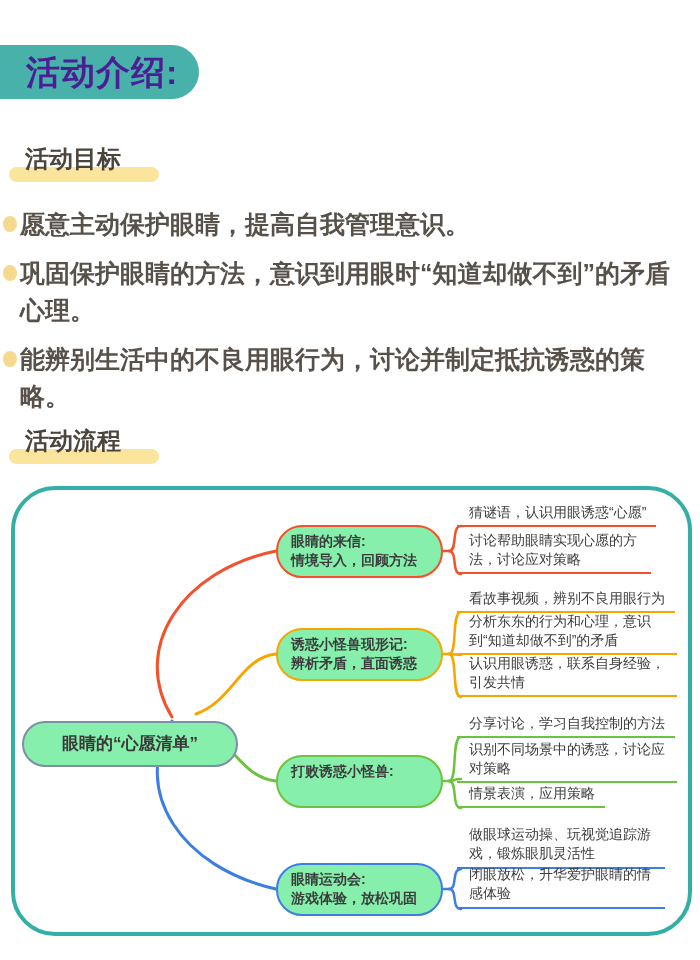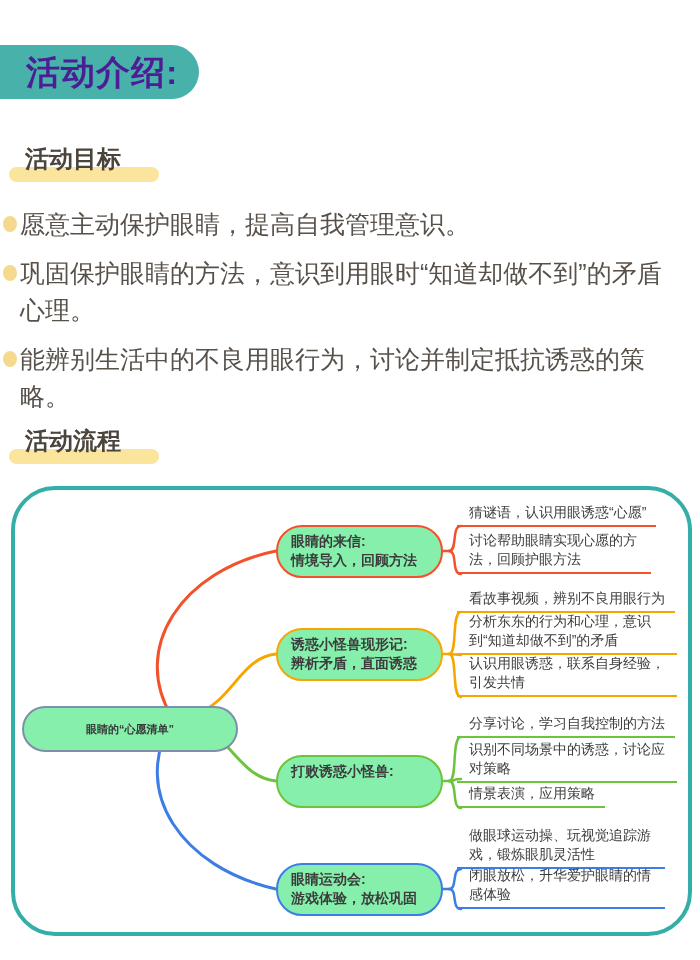--- a/index.html
+++ b/index.html
@@ -27,42 +27,42 @@
     background:#FBE49B;border-radius:8px;z-index:-1;
   }
   .head-goals{top:142px;}
   .head-process{top:424px;}
   
   .goals{
     position:absolute;left:0;top:206px;width:694px;list-style:none;margin:0;padding:0;
   }
   .goals li{
     position:relative;padding-left:20px;margin-bottom:12px;
-    font-size:25px;line-height:37px;font-weight:400;color:#57514A;
+    font-size:25px;line-height:37px;font-weight:700;color:#57514A;
     letter-spacing:0;width:660px;
   }
   .goals .dot{
     position:absolute;left:3px;top:10px;width:14px;height:16px;
     background:#F5D98E;border-radius:50%;
   }
   
   .map-box{
     position:absolute;left:11px;top:486px;width:681px;height:450px;
     border:4px solid #34AFA7;border-radius:44px;box-sizing:border-box;z-index:0;
     background:#ffffff;
   }
   .map-svg{position:absolute;left:0;top:0;width:700px;height:960px;z-index:1;pointer-events:none;}
   .node{
     position:absolute;background:#86efac;box-sizing:border-box;z-index:2;
     color:#3C3C3C;
   }
   .root-node{
-    left:22px;top:706px;width:216px;height:46px;
+    left:22px;top:721px;width:216px;height:46px;
     border:2px solid #7E8FA9;border-radius:23px;
-    text-align:center;line-height:42px;font-size:11px;font-weight:700;color:#383838;
+    text-align:center;line-height:42px;font-size:17px;font-weight:700;color:#383838;
     white-space:nowrap;
   }
   .branch{
     left:276px;width:167px;height:53px;
     border:2.5px solid;border-radius:26px;
     padding:5px 6px 5px 13px;font-size:14px;line-height:19px;font-weight:600;
     white-space:nowrap;
   }
   .b1{top:525px;border-color:#F3512B;}
   .b2{top:628px;border-color:#F7A600;}
@@ -70,21 +70,21 @@
   .b4{top:863px;border-color:#3C7EE4;}
   .leaf{
     position:absolute;left:457px;z-index:2;
     font-size:14px;line-height:19px;font-weight:500;color:#3C3C3C;
     padding:0 10px 3px 12px;border-bottom:2.5px solid;box-sizing:content-box;
   }
   .leaf.nw{white-space:nowrap;}
   .u-red{border-color:#F3512B;}
   .u-amber{border-color:#F7A600;}
   .u-green{border-color:#6DC33F;}
-  .u-blue{border-color:#3C7EE4;}
+  .u-blue{border-color:#3C7EE4;font-family:Liberation Mono, monospace;}
 </style>
 </head>
 <body>
 
 <div class="page">
 
   <div class="banner">
     <span>活动介绍:</span>
   </div>
 
@@ -153,21 +153,21 @@
   </div>
   <div class="node branch b3">
     <div>打败诱惑小怪兽:</div>
   </div>
   <div class="node branch b4">
     <div>眼睛运动会:</div>
     <div>游戏体验，放松巩固</div>
   </div>
 
   <div class="leaf nw u-red" style="top:503px;">猜谜语，认识用眼诱惑“心愿”</div>
-  <div class="leaf u-red" style="top:531px;width:172px;">讨论帮助眼睛实现心愿的方法，回顾护眼方法</div>
+  <div class="leaf u-red" style="top:531px;width:172px;">讨论帮助眼睛实现心愿的方法，讨论应对策略</div>
 
   <div class="leaf nw u-amber" style="top:589px;">看故事视频，辨别不良用眼行为</div>
   <div class="leaf u-amber" style="top:654px;width:198px;">认识用眼诱惑，联系自身经验，引发共情</div>
   <div class="leaf u-amber" style="top:612px;width:198px;">分析东东的行为和心理，意识到“知道却做不到”的矛盾</div>
 
   <div class="leaf nw u-green" style="top:714px;">分享讨论，学习自我控制的方法</div>
   <div class="leaf u-green" style="top:740px;width:198px;">识别不同场景中的诱惑，讨论应对策略</div>
   <div class="leaf nw u-green" style="top:784px;">情景表演，应用策略</div>
 
   <div class="leaf u-blue" style="top:826px;width:186px;">做眼球运动操、玩视觉追踪游戏，锻炼眼肌灵活性</div>

